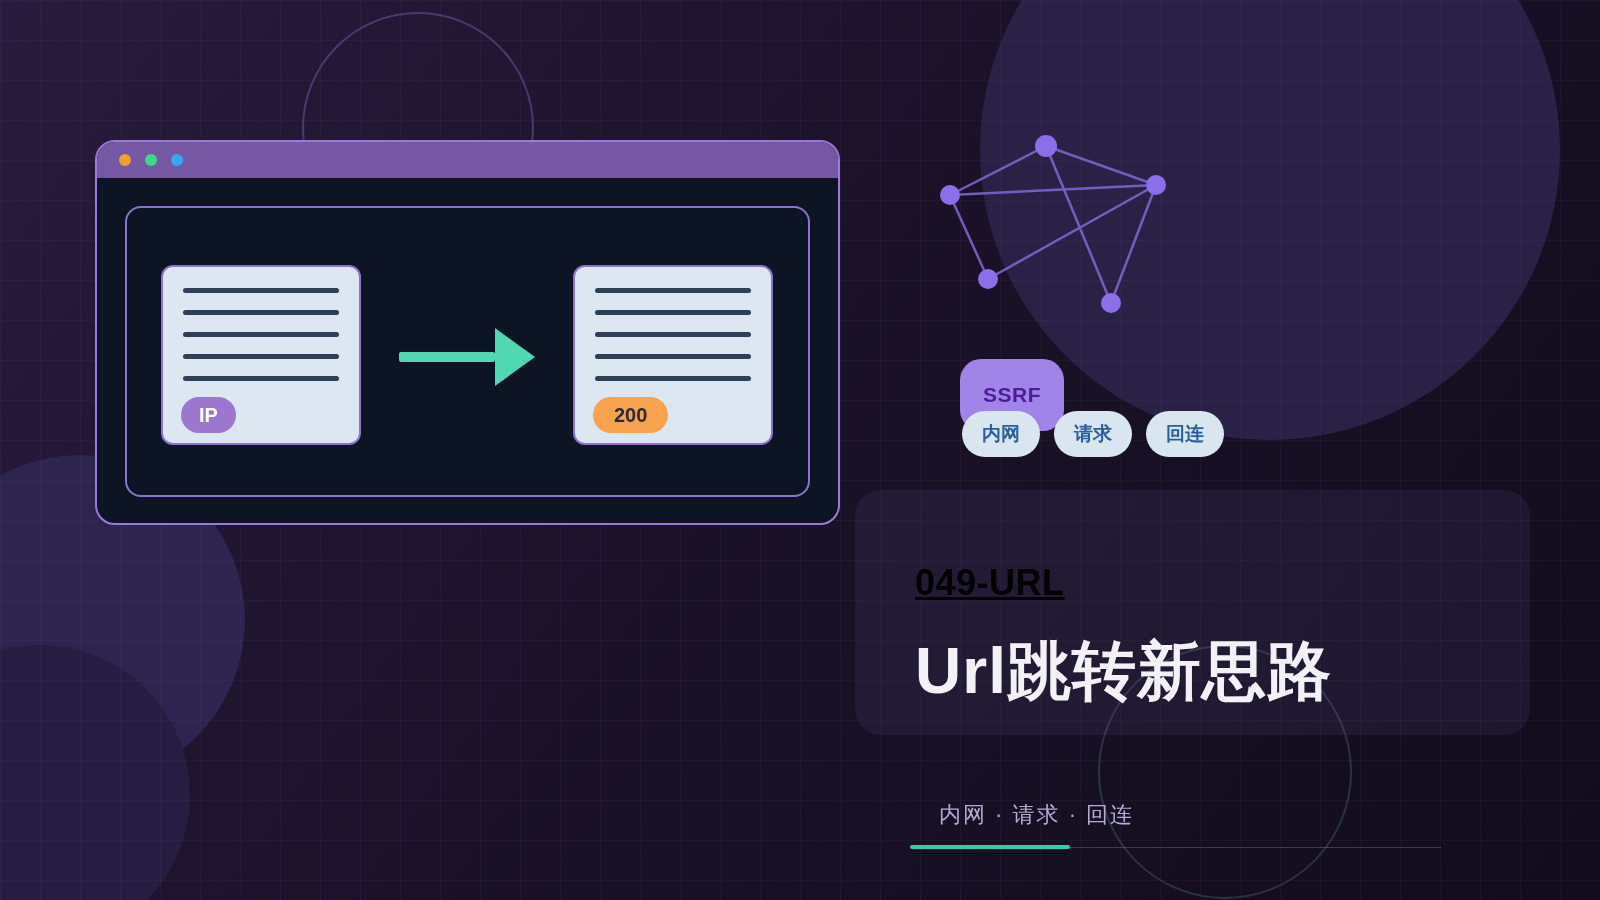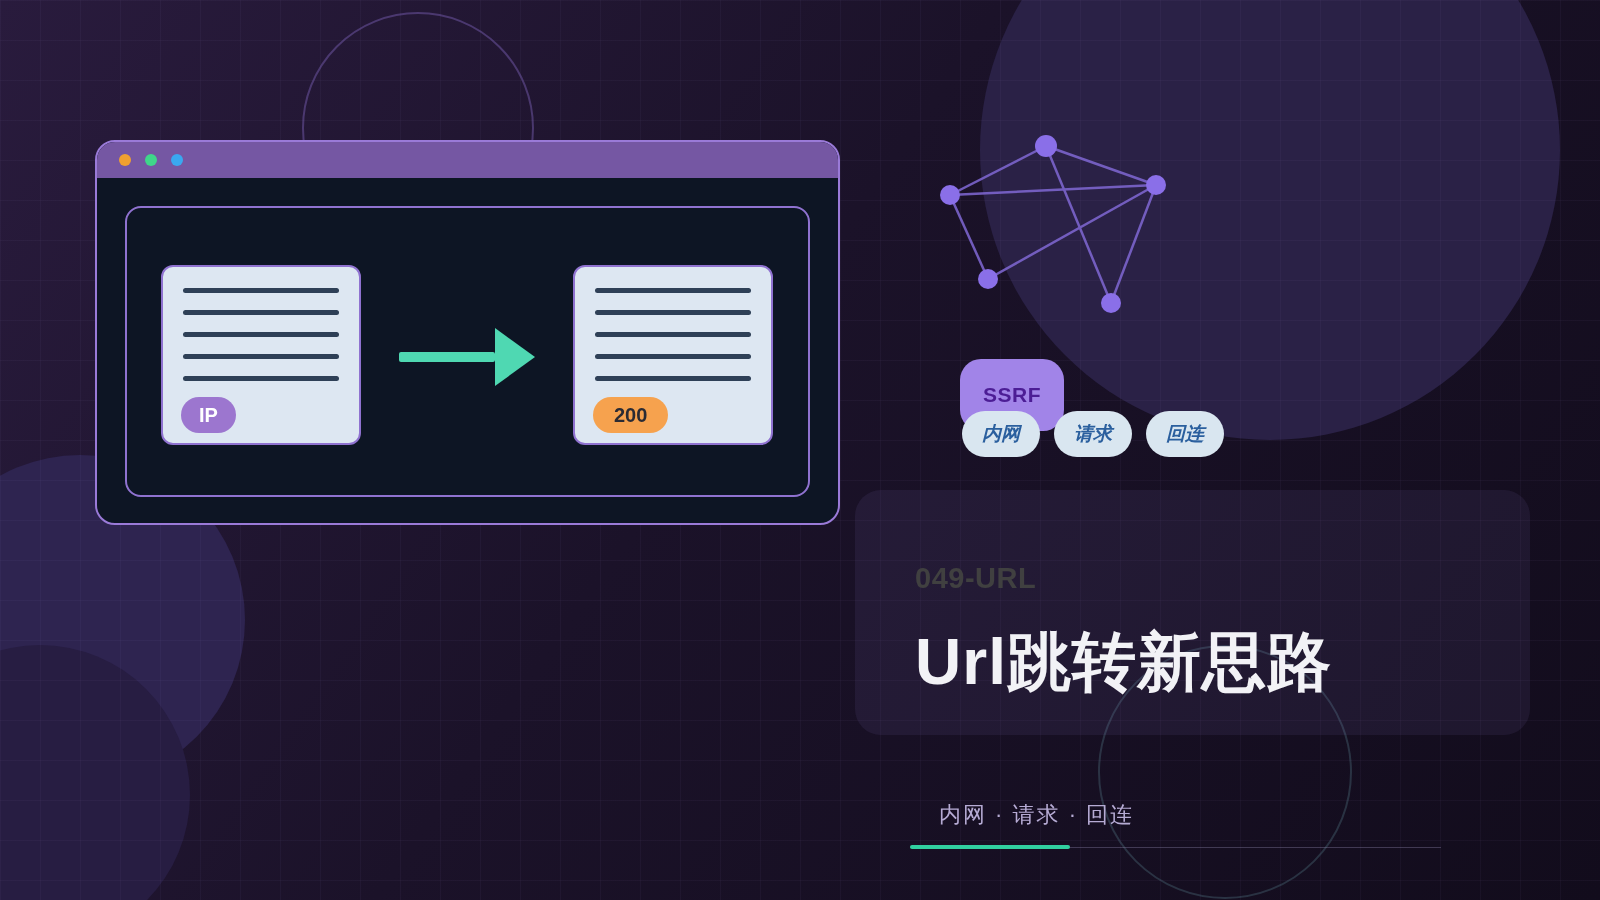--- a/index.html
+++ b/index.html
@@ -79,33 +79,33 @@
   .tag-ssrf {
     position: absolute; left: 960px; top: 359px; z-index: 2;
     background: #a184e8; color: #4c1d95;
     font-size: 21px; font-weight: bold; letter-spacing: 0.5px;
     padding: 24px 23px; border-radius: 21px;
   }
   .tag-row { position: absolute; left: 962px; top: 411px; z-index: 2; display: flex; gap: 14px; }
   .tag-lite {
     background: #d9e6f0; color: #2a5f9e;
     font-size: 19px; font-weight: bold;
-    padding: 10px 20px; border-radius: 23px; font-style: italic;
+    padding: 10px 20px; border-radius: 23px;
   }
 
   
   .panel {
     position: absolute; left: 855px; top: 490px; z-index: 2;
     width: 675px; height: 245px;
     background: rgba(137,118,196,0.10);
     border-radius: 26px;
     padding: 72px 0 0 60px;
   }
   .series-code {
-    color: #404040; font-size: 29px; font-weight: 800; letter-spacing: 0.5px;
+    color: #000000; font-size: 36px; font-weight: 800; letter-spacing: 0.5px; text-decoration: underline;
   }
   .page-title {
     margin-top: 24px;
     color: #f2f2f6; font-size: 64px; font-weight: 800; letter-spacing: 1px;
   }
 
   
   .footer { position: absolute; left: 910px; top: 800px; z-index: 2; }
   .keywords { color: #b6abd4; font-size: 22px; letter-spacing: 2px; margin-left: 29px; }
   .rule { position: relative; margin-top: 17px; width: 531px; height: 1px; background: rgba(150,140,180,0.35); }

